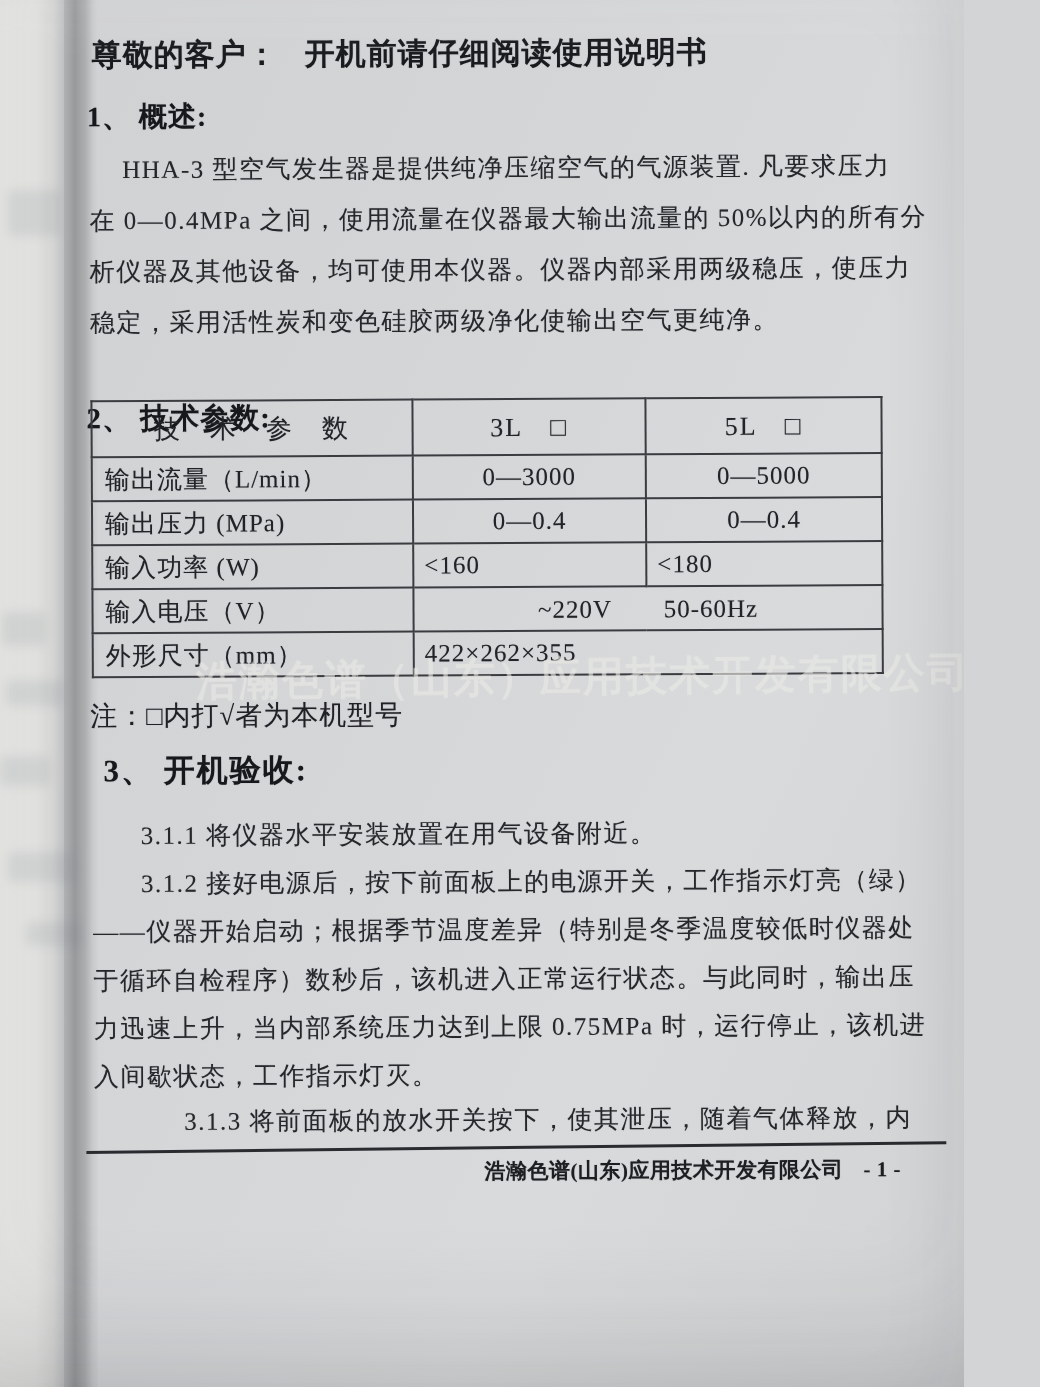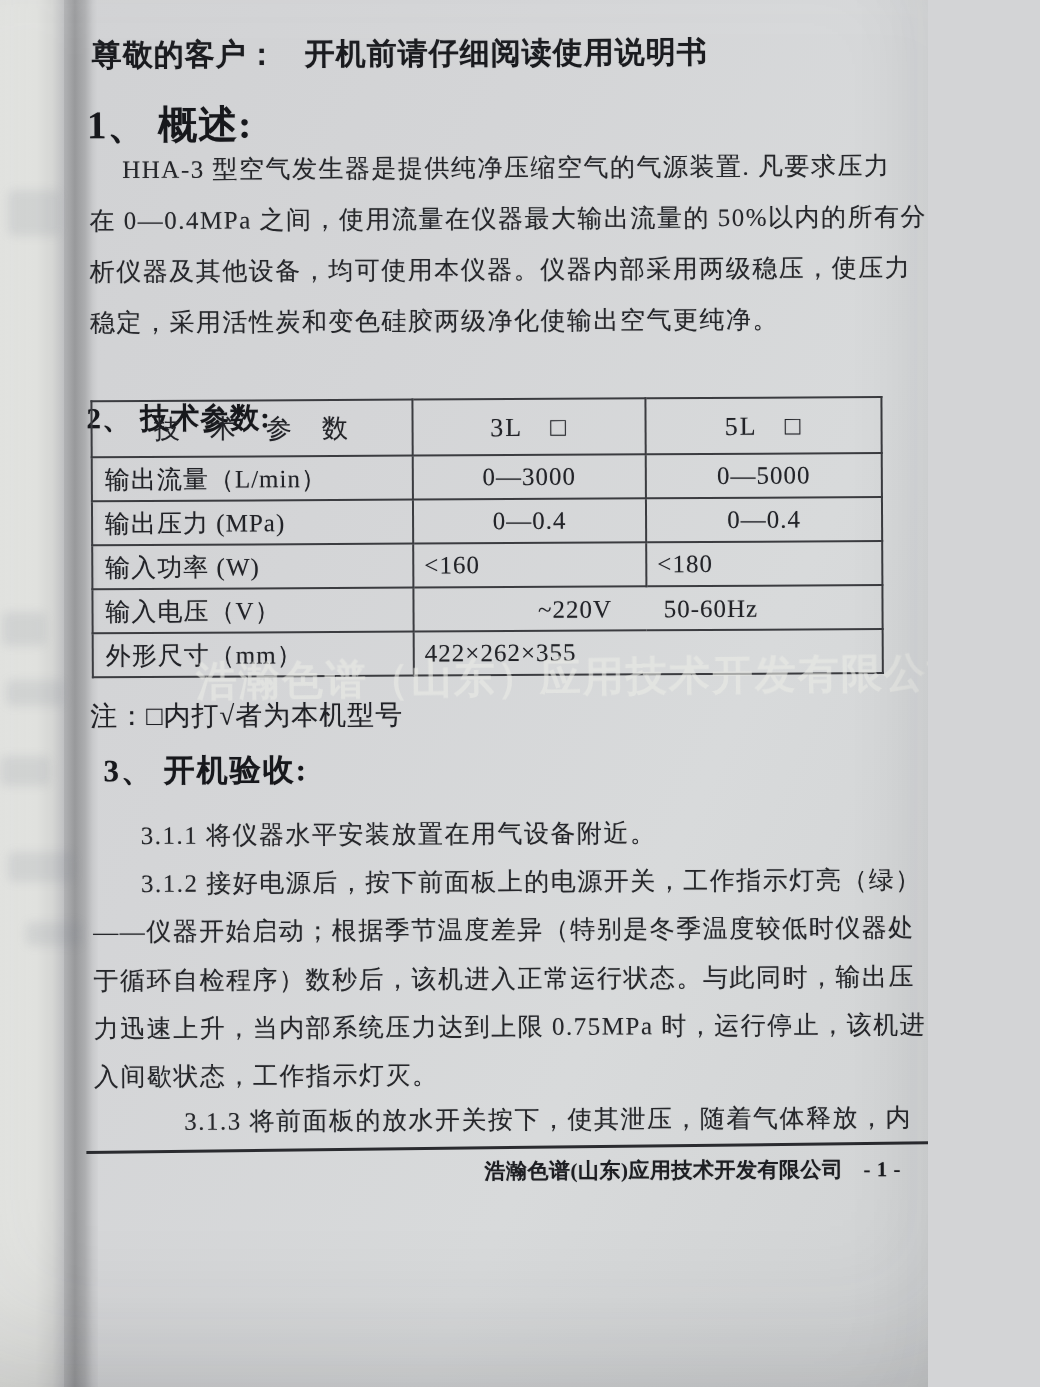--- a/index.html
+++ b/index.html
@@ -4,20 +4,21 @@
 <style>
   html,body { margin:0; padding:0; }
   body {
     width:1040px; height:1387px; overflow:hidden;
     background:#d3d4d6;
     font-family:"Liberation Serif","DejaVu Serif",serif;
   }
   .photo {
     position:relative; width:928px; height:1387px; overflow:hidden;
     background:linear-gradient(115deg,#d0d1d3 0%,#d4d5d7 35%,#d8dadb 68%,#d1d3d4 100%);
+    padding-left:36px;
   }
   .vignette {
     position:absolute; inset:0; pointer-events:none; z-index:9;
     box-shadow:
       inset 0 -90px 140px -70px rgba(40,40,46,0.20),
       inset -50px 0 120px -80px rgba(40,40,46,0.10),
       inset 0 50px 80px -50px rgba(255,255,255,0.14);
   }
   
   .left-strip {
@@ -40,21 +41,21 @@
   .doc-title {
     position:absolute; left:95px; top:33px; white-space:nowrap;
     font-size:30px; font-weight:bold; color:#191a1e; letter-spacing:1px;
     text-shadow:0 0 1px rgba(25,26,30,0.35);
   }
   .doc-title .gap { display:inline-block; width:27px; }
   .h-sec {
     position:absolute; white-space:nowrap; font-weight:bold; color:#17181c;
     text-shadow:0 0 1px rgba(23,24,28,0.35);
   }
-  .h1 { left:90px;  top:96px;  font-size:39px; letter-spacing:1px; }
+  .h1 { left:90px;  top:96px;  font-size:28px; letter-spacing:1px; }
   .h2 { left:88px;  top:352px; font-size:29px; letter-spacing:1px;margin-top:45px; }
   .h3 { left:103px; top:748px; font-size:31px; letter-spacing:2px; }
   .body-line {
     position:absolute; white-space:nowrap; font-size:25px;
     letter-spacing:1.5px; color:#26272b;
     text-shadow:0 0 1px rgba(38,39,43,0.30);
   }
   .ov0 { left:125px; top:151px; }
   .ov1 { left:92px;  top:202px; }
   .ov2 { left:92px;  top:253px; }

